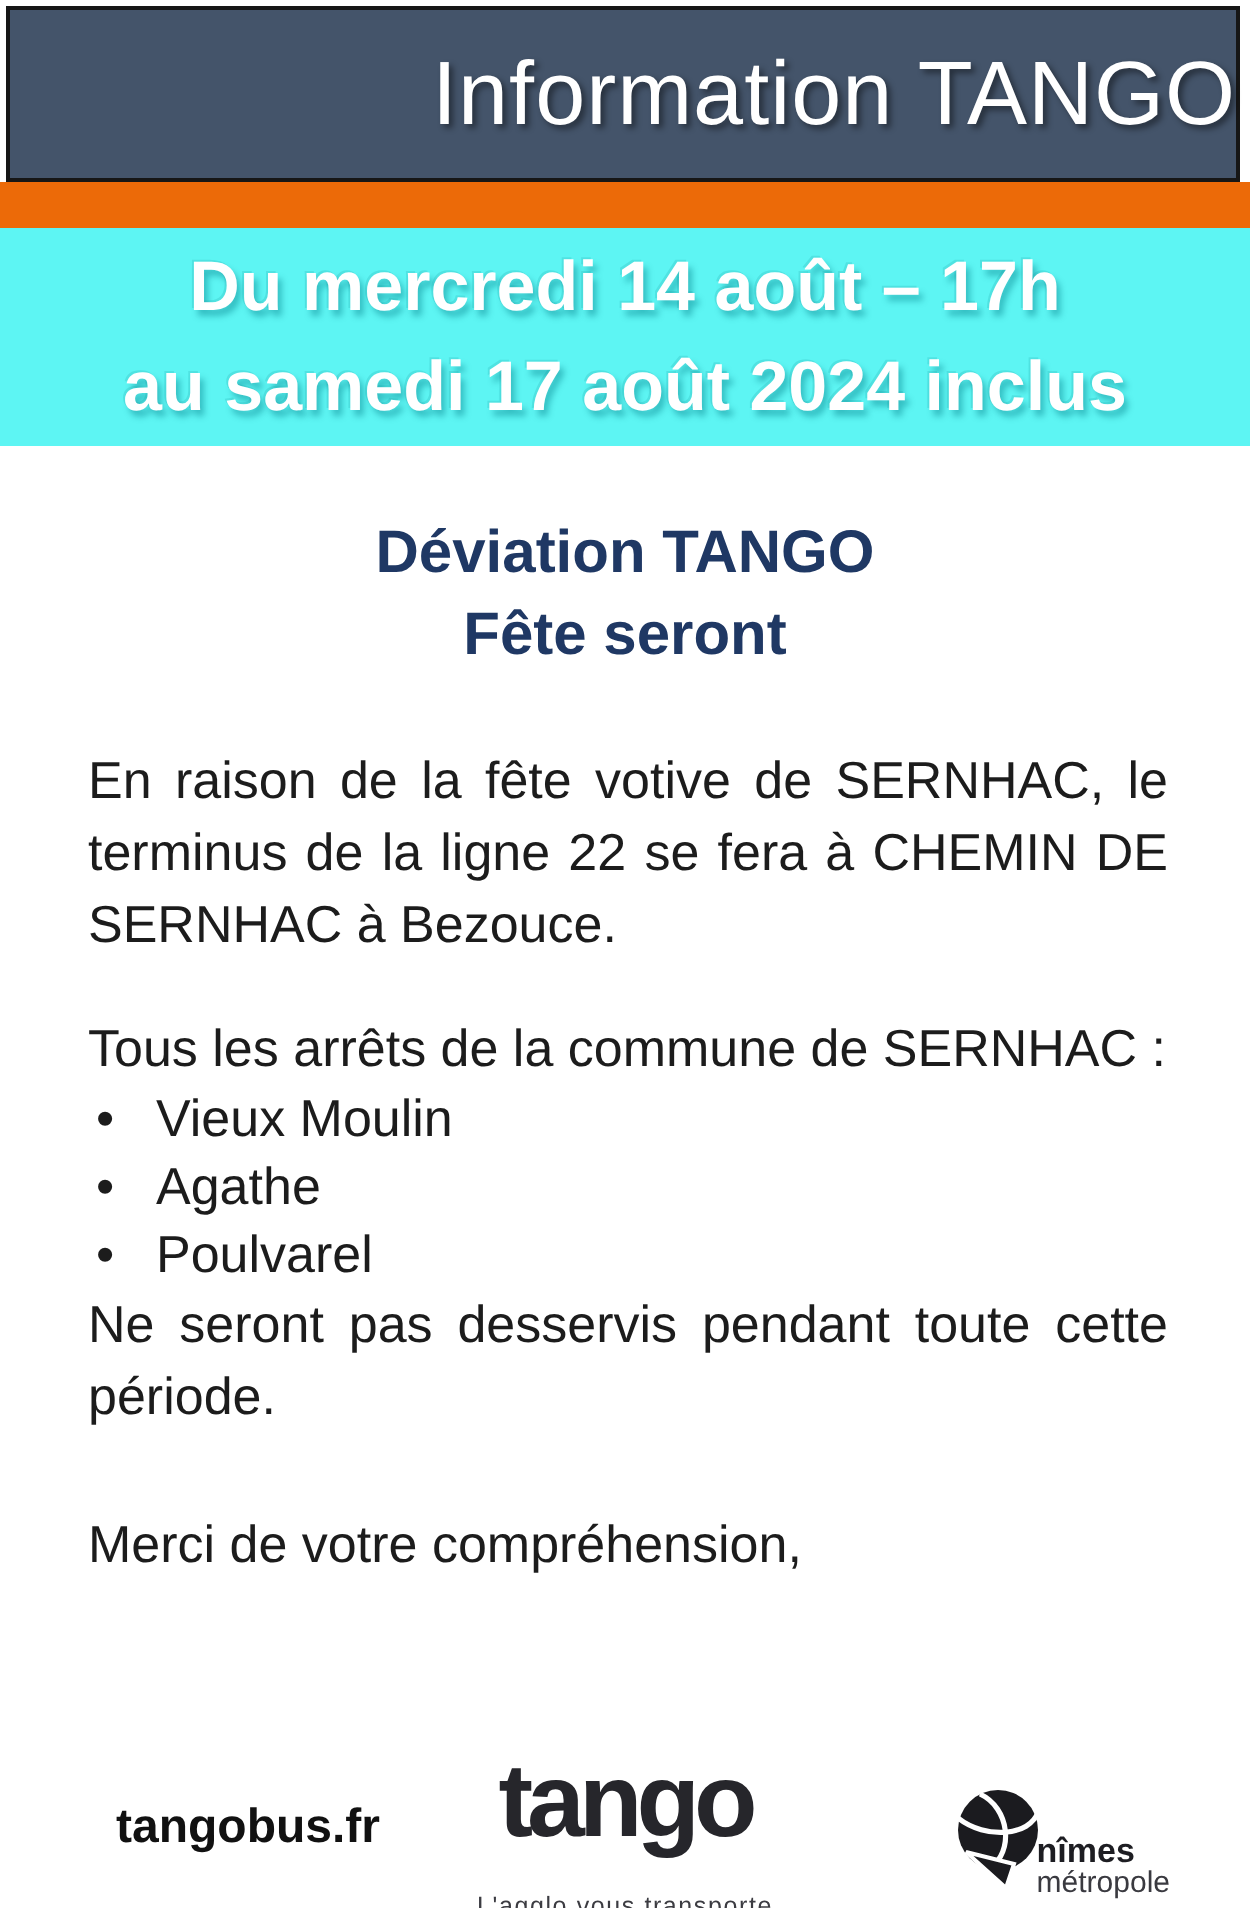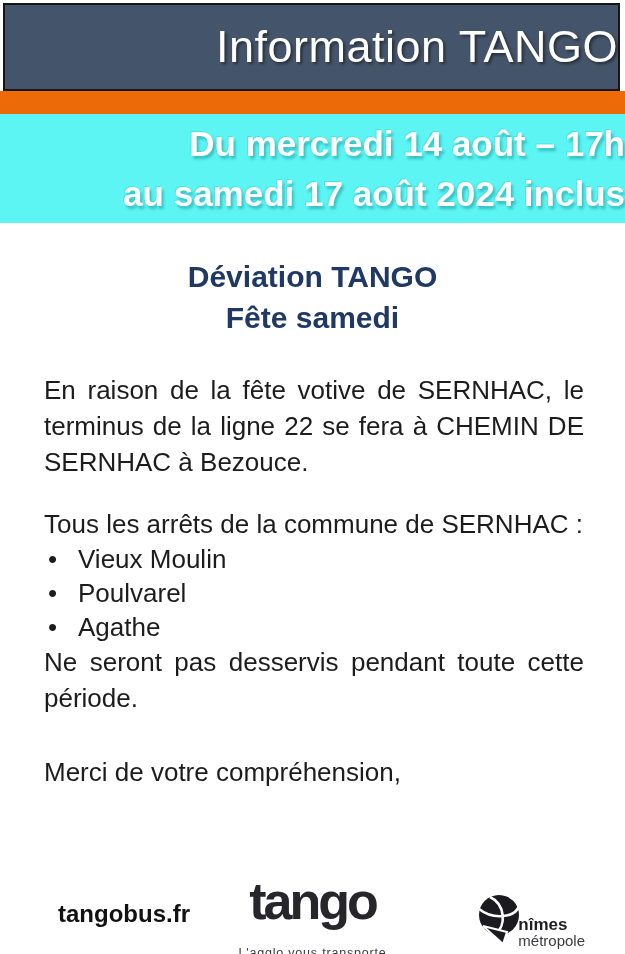--- a/index.html
+++ b/index.html
@@ -28,21 +28,21 @@
   
   .orange-stripe {
     position:absolute; top:91px; left:0; width:625px; height:23px;
     background:#EC6A08;
   }
 
   
   .date-banner {
     position:absolute; top:114px; left:0; width:625px; height:109px;
     background:#5DF5F3;
-    display:flex; flex-direction:column; align-items:flex-end; justify-content:center;
+    display:flex; flex-direction:column; align-items:center; justify-content:center;
   }
   .date-line {
     color:#ffffff; font-weight:700; font-size:35px; line-height:50px;
     text-shadow:2px 3px 3px rgba(0,125,135,0.45), -1px -1px 0 rgba(0,125,135,0.15);
     white-space:nowrap;
   }
 
   
   .notice-title {
     position:absolute; top:256px; left:0; width:625px;
@@ -105,32 +105,32 @@
 
   <div class="orange-stripe"></div>
 
   <div class="date-banner">
     <div class="date-line">Du mercredi 14 août – 17h</div>
     <div class="date-line">au samedi 17 août 2024 inclus</div>
   </div>
 
   <div class="notice-title">
     <div>Déviation TANGO</div>
-    <div>Fête samedi</div>
+    <div>Fête seront</div>
   </div>
 
   <div class="body-block">
     <div class="para-justify">En raison de la fête votive de SERNHAC, le terminus de la ligne 22 se fera à CHEMIN DE SERNHAC à Bezouce.</div>
 
     <div class="list-intro">Tous les arrêts de la commune de SERNHAC :</div>
 
     <ul class="stops-list">
       <li>Vieux Moulin</li>
+      <li>Agathe</li>
       <li>Poulvarel</li>
-      <li>Agathe</li>
     </ul>
 
     <div class="para-justify">Ne seront pas desservis pendant toute cette période.</div>
 
     <div class="closing">Merci de votre compréhension,</div>
   </div>
 
   <div class="footer">
 
     <div class="website">tangobus.fr</div>

